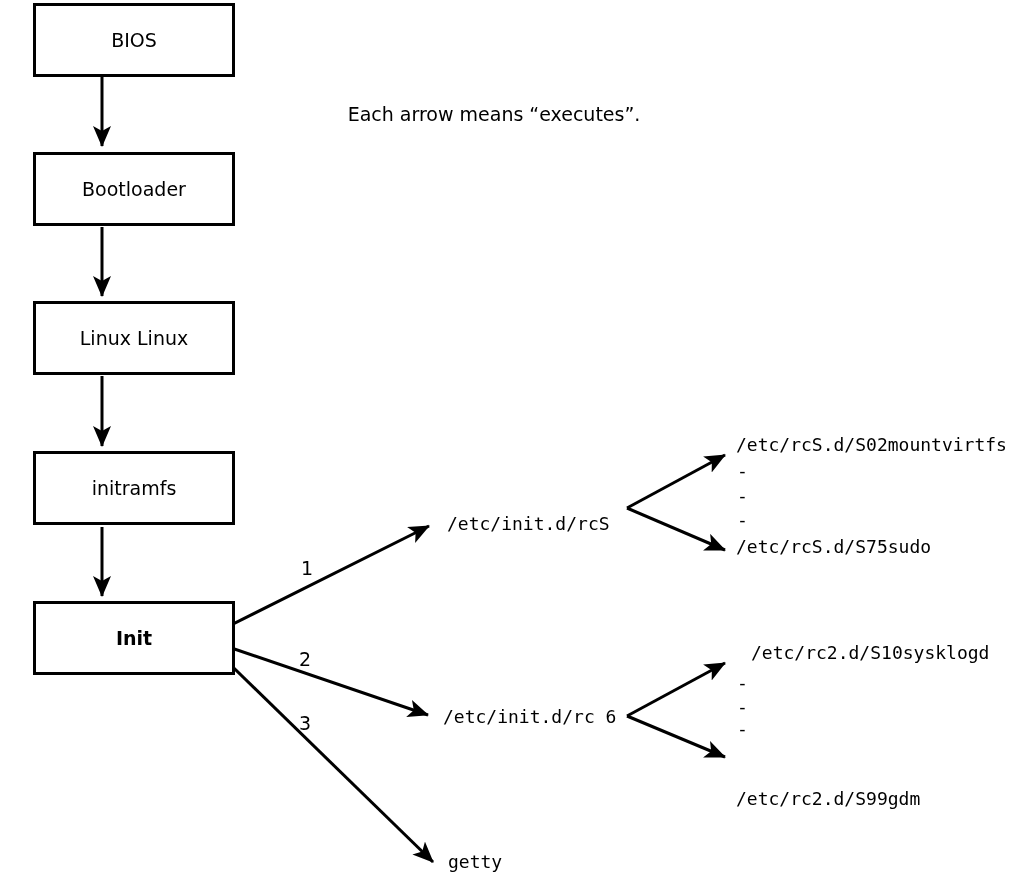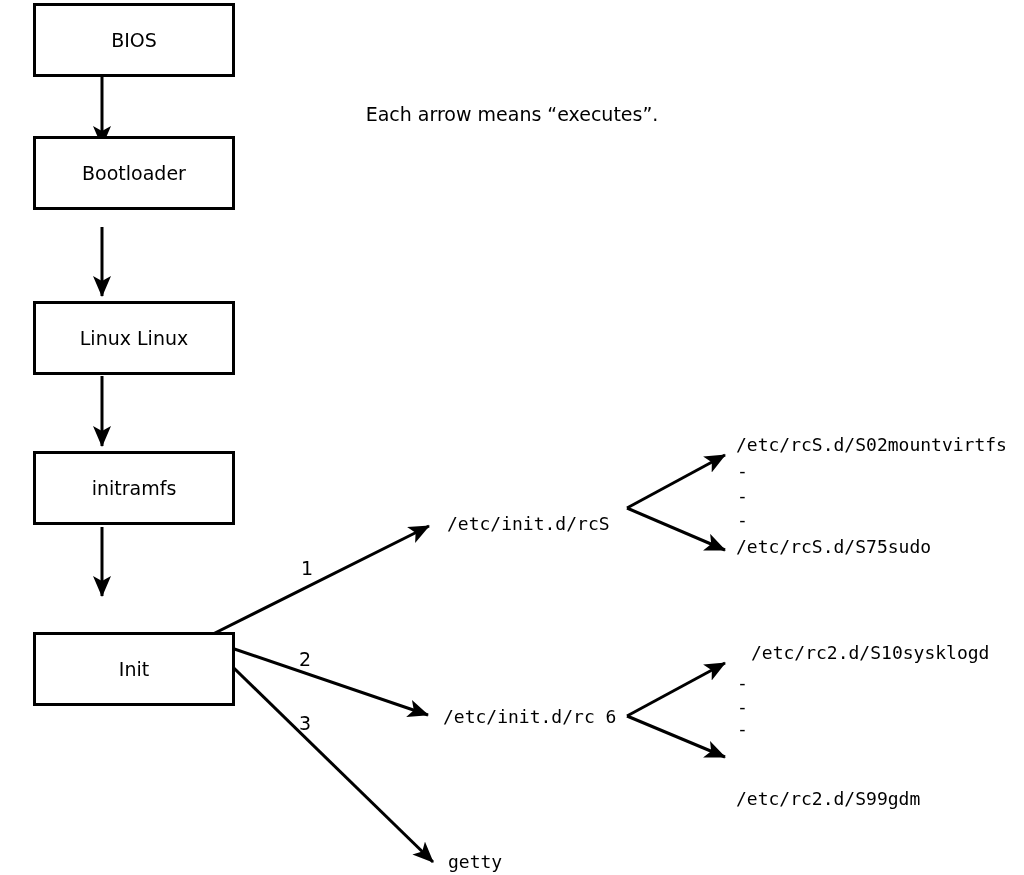--- a/index.html
+++ b/index.html
@@ -27,21 +27,21 @@
     background: #ffffff;
     display: flex;
     align-items: center;
     justify-content: center;
     font-size: 19px;
     white-space: nowrap;
     margin-left: 32px;
   }
   .caption {
     position: absolute;
-    left: 332px;
+    left: 314px;
     top: 102px;
     width: 360px;
     text-align: center;
     font-size: 19px;
     line-height: 24px;
     white-space: nowrap;
   }
   .num {
     position: absolute;
     font-size: 19px;
@@ -79,30 +79,30 @@
       <line x1="627" y1="508" x2="725" y2="455" marker-end="url(#ah)"></line>
       <line x1="627" y1="508" x2="725" y2="550" marker-end="url(#ah)"></line>
       <line x1="627" y1="716" x2="725" y2="663" marker-end="url(#ah)"></line>
       <line x1="627" y1="716" x2="725" y2="757" marker-end="url(#ah)"></line>
     </g>
   </svg>
 
   <div class="box" style="top:3px;">
       <span>BIOS</span>
     </div>
-  <div class="box" style="top:136px;">
+  <div class="box" style="top:152px;">
       <span>Bootloader</span>
     </div>
   <div class="box" style="top:301px;">
       <span>Linux Linux</span>
     </div>
   <div class="box" style="top:451px;">
       <span>initramfs</span>
     </div>
-  <div class="box" style="top:632px;">
+  <div class="box" style="top:601px;font-weight:bold;">
       <span>Init</span>
     </div>
 
   <div class="caption">Each arrow means “executes”.</div>
 
   <div class="num" style="left:297px; top:557px;">1</div>
   <div class="num" style="left:295px; top:648px;">2</div>
   <div class="num" style="left:295px; top:712px;">3</div>
 
   <div class="mono" style="left:447px; top:499px;margin-top:14px;">/etc/init.d/rcS</div>

